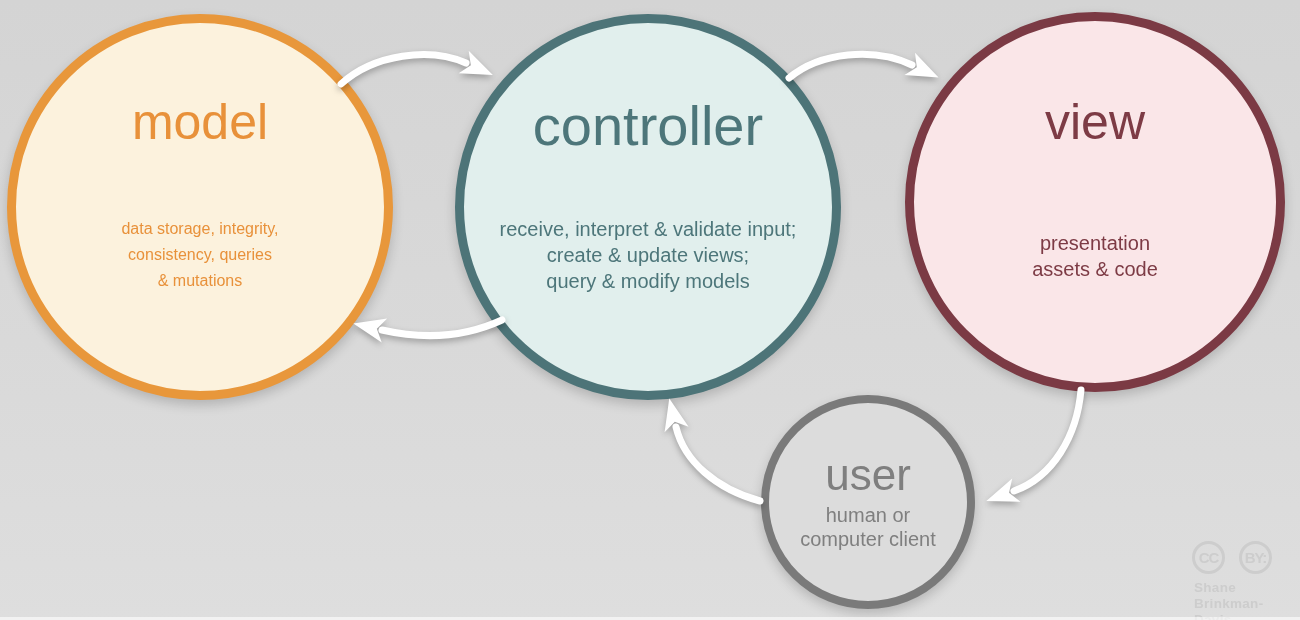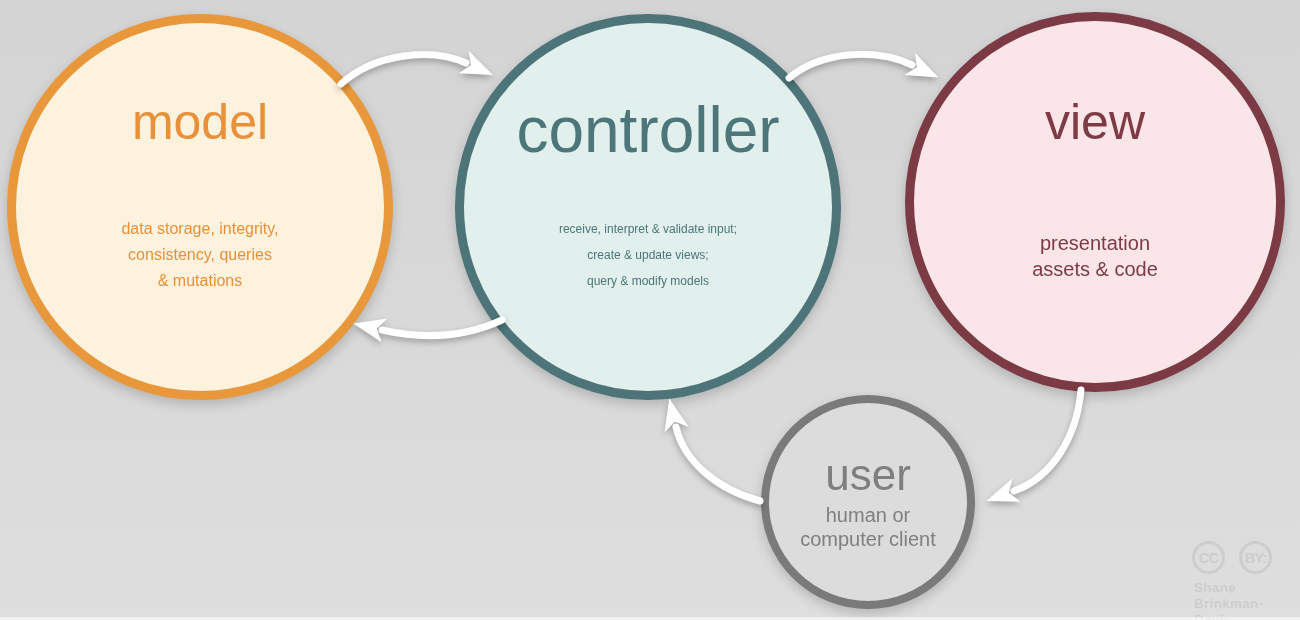--- a/index.html
+++ b/index.html
@@ -29,22 +29,22 @@
   .model-node{
     left:7px;top:14px;width:386px;height:386px;
     border:9px solid #e8973b;background:#fcf2dd;
   }
   .model-node .title{top:70px;font-size:50px;color:#e8913a;}
   .model-node .desc{top:193px;font-size:16px;line-height:26px;color:#e8913a;}
   .controller-node{
     left:455px;top:14px;width:386px;height:386px;
     border:9px solid #4d7478;background:#e1efed;
   }
-  .controller-node .title{top:70px;font-size:64px;color:#4d767a;}
-  .controller-node .desc{top:193px;font-size:12px;line-height:26px;color:#4d767a;}
+  .controller-node .title{top:70px;font-size:56px;color:#4d767a;}
+  .controller-node .desc{top:193px;font-size:20px;line-height:26px;color:#4d767a;}
   .view-node{
     left:905px;top:12px;width:380px;height:380px;
     border:9px solid #7b3a44;background:#fae6e8;
   }
   .view-node .title{top:72px;font-size:50px;color:#7d3b45;}
   .view-node .desc{top:209px;font-size:20px;line-height:26px;color:#7d3b45;}
   .user-node{
     left:761px;top:395px;width:214px;height:214px;
     border:8px solid #7a7a7a;background:#dcdcdc;
   }

